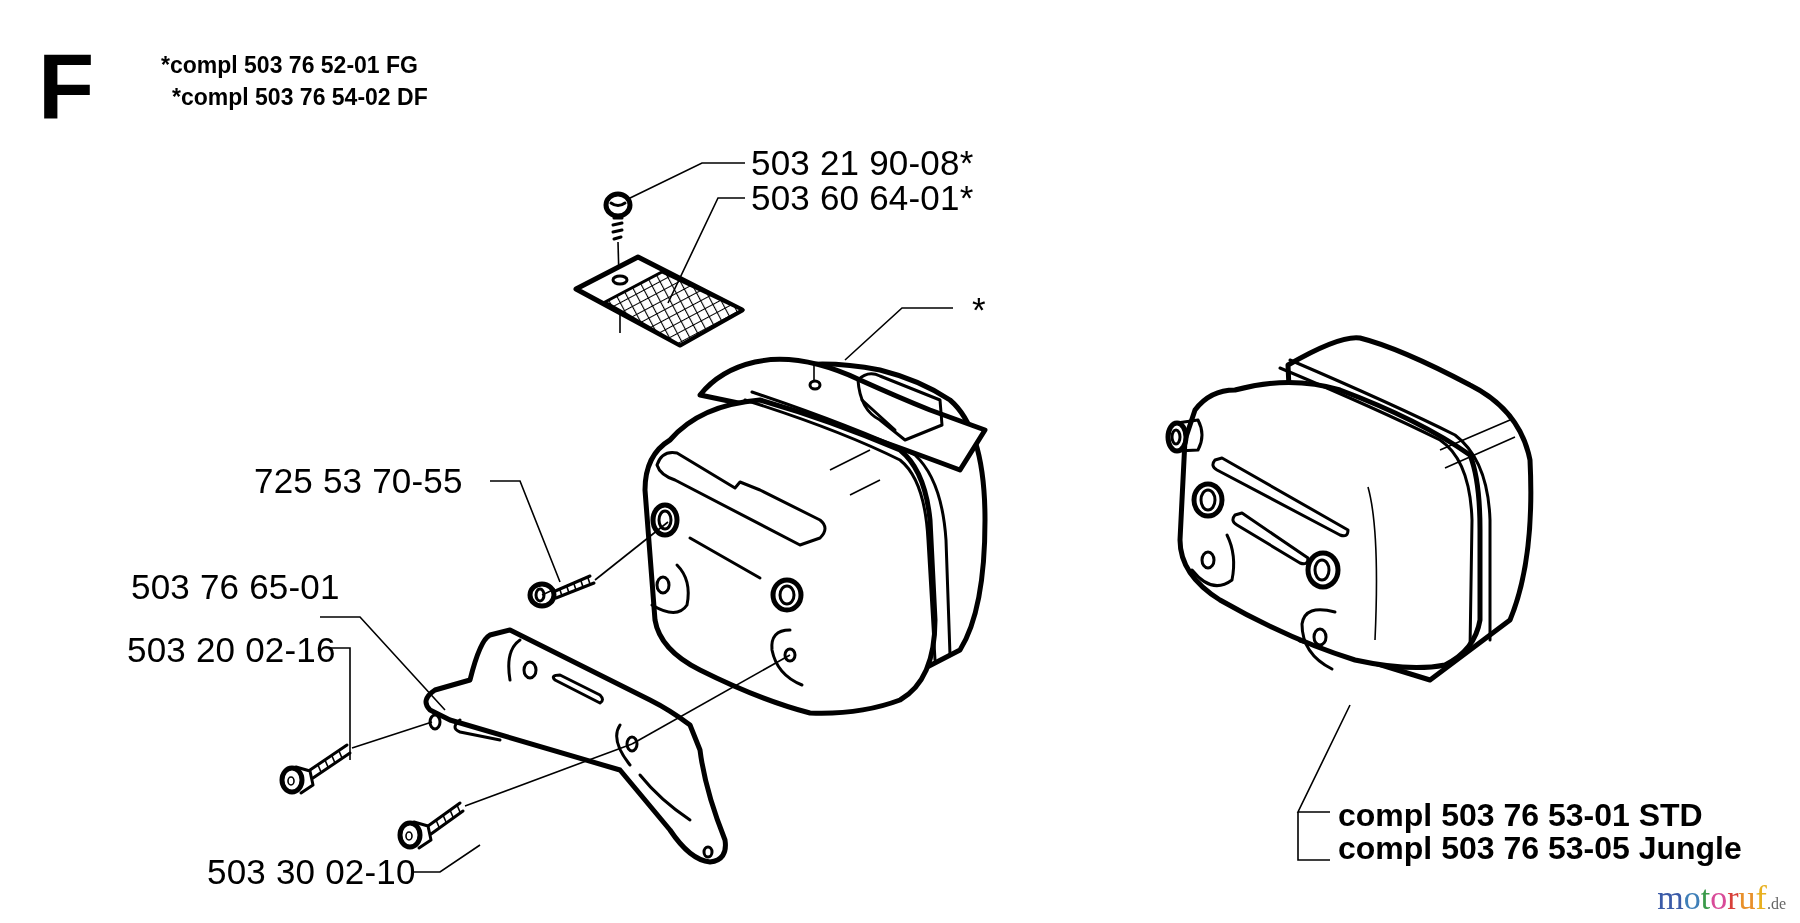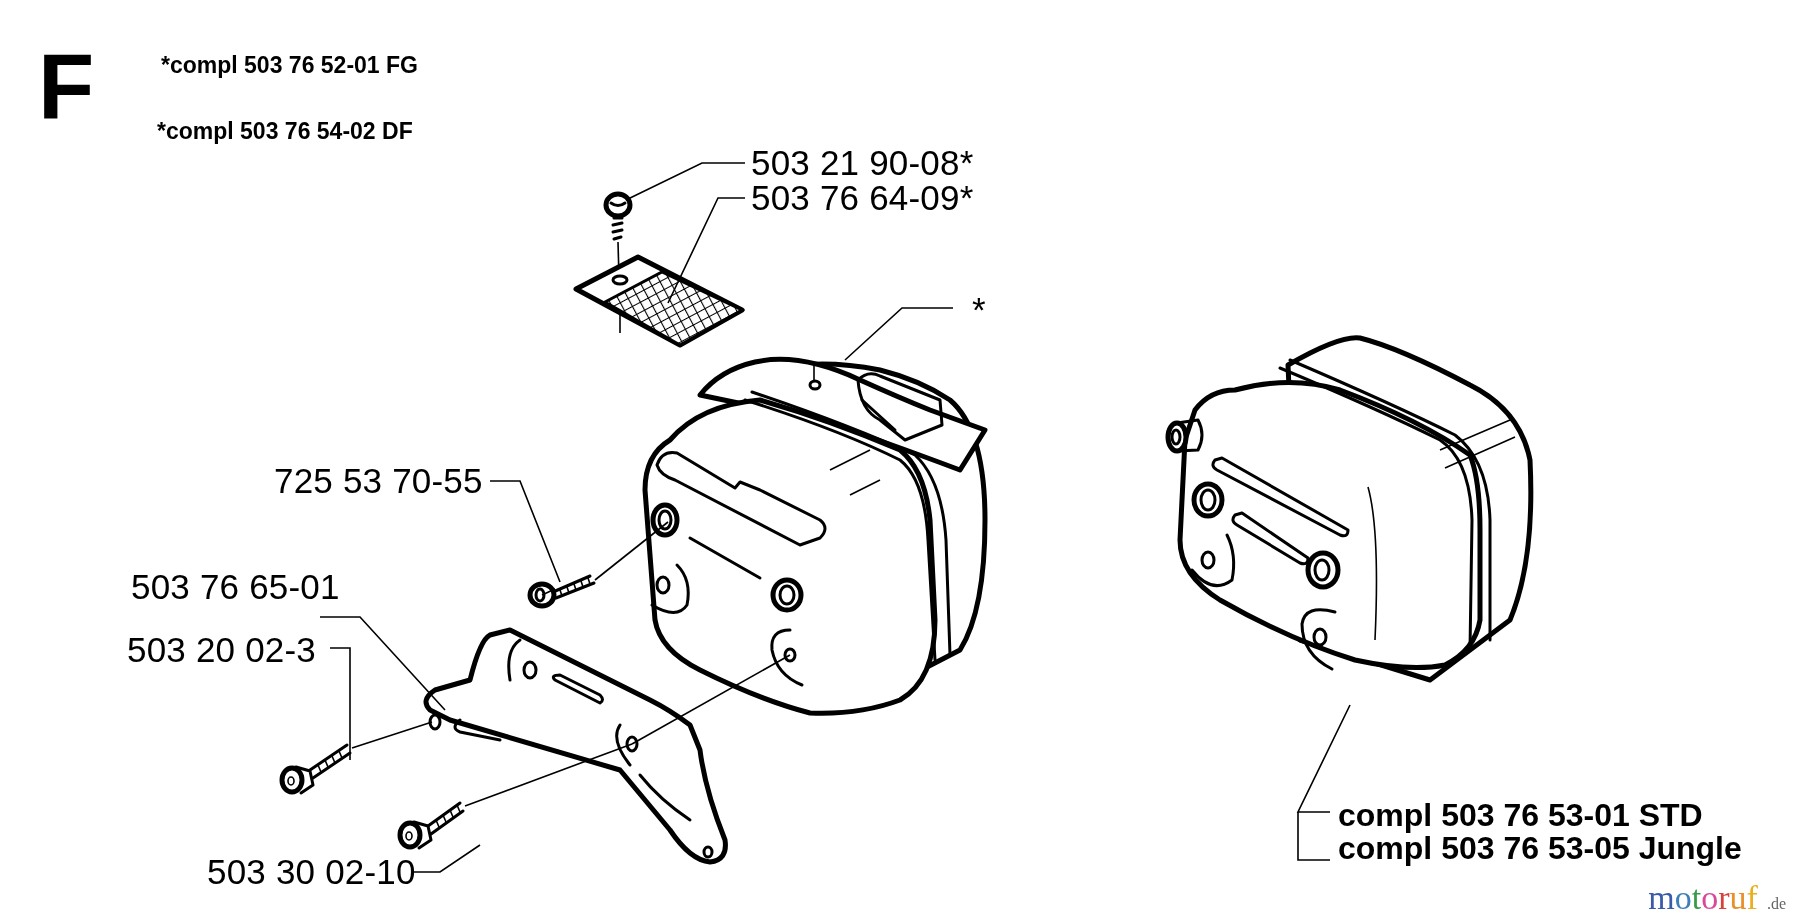--- a/index.html
+++ b/index.html
@@ -8,21 +8,21 @@
   .section-letter { left: 38px; top: 40px; font-size: 92px; font-weight: bold; line-height: 1; }
   .hdr { font-size: 23px; font-weight: bold; line-height: 34px; }
   .pn { font-size: 35px; font-weight: normal; line-height: 35px; letter-spacing: 0.2px; }
   .compl { font-size: 32px; font-weight: bold; line-height: 34px; }
   svg.art { position: absolute; left: 0; top: 0; width: 1800px; height: 923px; }
   svg.art .thick { stroke: #000; stroke-width: 5; fill: #fff; stroke-linejoin: round; stroke-linecap: round; }
   svg.art .med { stroke: #000; stroke-width: 3; fill: none; stroke-linecap: round; stroke-linejoin: round; }
   svg.art .thin { stroke: #000; stroke-width: 1.6; fill: none; }
   svg.art .leader { stroke: #000; stroke-width: 1.6; fill: none; }
   .logo { right: 14px; bottom: 8px; font-family: "Liberation Serif", serif; font-size: 34px; line-height: 1; }
-  .logo .tld { font-size: 16px; color: #666; margin-left: 9px; }
+  .logo .tld { font-size: 16px; color: #666; }
 </style>
 </head>
 <body>
 
 <svg class="art" viewBox="0 0 1800 923">
 
   <g>
     <ellipse class="thick" cx="618" cy="205" rx="12" ry="11" fill="#000"></ellipse>
     <path class="med" d="M611 203 q7 5 14 0" stroke="#fff"></path>
     <path class="med" d="M614 218 l8 0 M613 225 l9 -2 M613 232 l9 -2 M614 239 l7 -2"></path>
@@ -153,28 +153,28 @@
     <line class="leader" x1="352" y1="748" x2="432" y2="722"></line>
     <line class="leader" x1="465" y1="806" x2="632" y2="744"></line>
     <line class="leader" x1="632" y1="744" x2="790" y2="655"></line>
     <polyline class="leader" points="1350,705 1298,812 1330,812"></polyline>
     <polyline class="leader" points="1298,812 1298,860 1330,860"></polyline>
   </g>
 </svg>
 
 <div class="abs section-letter">F</div>
 <div class="abs hdr" style="left:161px; top:48px;">*compl 503 76 52-01 FG</div>
-<div class="abs hdr" style="left:157px; top:80px;margin-top:34px;">*compl 503 76 54-02 DF</div>
+<div class="abs hdr" style="left:172px; top:80px;">*compl 503 76 54-02 DF</div>
 
 <div class="abs pn" style="left:751px; top:145px;">503 21 90-08*</div>
-<div class="abs pn" style="left:751px; top:180px;">503 76 64-09*</div>
+<div class="abs pn" style="left:751px; top:180px;">503 60 64-01*</div>
 <div class="abs pn" style="left:972px; top:292px;">*</div>
-<div class="abs pn" style="left:274px; top:463px;">725 53 70-55</div>
+<div class="abs pn" style="left:254px; top:463px;">725 53 70-55</div>
 <div class="abs pn" style="left:131px; top:569px;">503 76 65-01</div>
-<div class="abs pn" style="left:127px; top:632px;">503 20 02-3</div>
+<div class="abs pn" style="left:127px; top:632px;">503 20 02-16</div>
 <div class="abs pn" style="left:207px; top:854px;">503 30 02-10</div>
 
 <div class="abs compl" style="left:1338px; top:798px;">compl 503 76 53-01 STD</div>
 <div class="abs compl" style="left:1338px; top:831px;">compl 503 76 53-05 Jungle</div>
 
 <div class="abs logo">
   <span style="color:#3b5ba8">m</span><span style="color:#3f7fb8">o</span><span style="color:#3a9a4a">t</span><span style="color:#d84a98">o</span><span style="color:#d8403a">r</span><span style="color:#e8902a">u</span><span style="color:#e8b020">f</span><span class="tld">.de</span>
 </div>
 
 </body></html>

